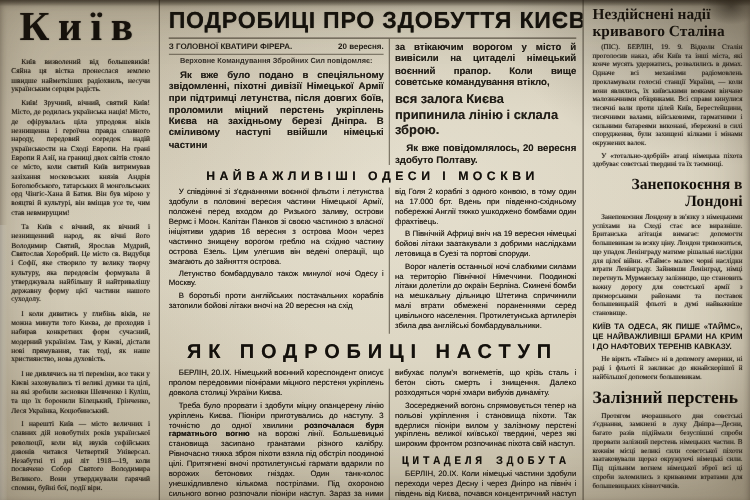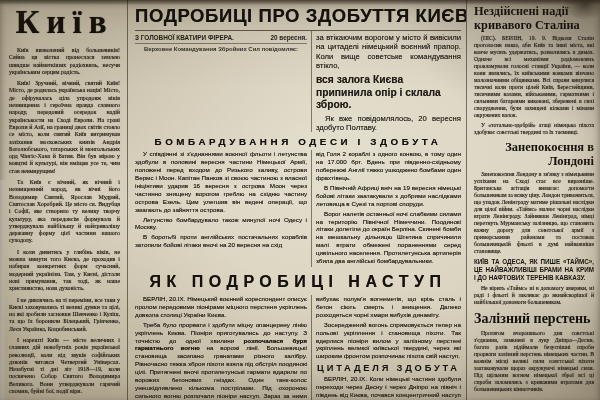--- a/index.html
+++ b/index.html
@@ -40,28 +40,28 @@
   .headline{font-size:18.5px;font-weight:bold;letter-spacing:.6px;text-align:center;
     white-space:nowrap;color:#12100b;padding:2px 0 3px 0;border-bottom:1px solid rgba(45,38,26,.7);
     text-shadow:0 0 .6px rgba(0,0,0,.6);}
   .row{display:flex;align-items:stretch;}
   .vr{flex:0 0 1px;background:rgba(45,38,26,.55);margin:0 4px;}
   .c1{flex:0 0 172px;overflow:hidden;}
   .c2{flex:1;overflow:hidden;}
   .dateline{display:flex;justify-content:space-between;font-size:6.4px;font-weight:bold;
     padding:3px 0 2px 0;border-bottom:1px solid rgba(45,38,26,.5);}
   .announce{font-size:5.9px;text-align:center;padding:2px 0 1px 0;font-weight:bold;color:#35302a;}
-  .lead{font-size:7.7px;line-height:9.3px;font-weight:normal;text-align:justify;margin:2px 0 0 0;text-indent:9px;
+  .lead{font-size:7.7px;line-height:9.3px;font-weight:bold;text-align:justify;margin:2px 0 0 0;text-indent:9px;
     text-shadow:0 0 .5px rgba(0,0,0,.45);}
   .big-emph{font-size:10.3px;line-height:12.5px;font-weight:bold;margin:4px 0 2px 0;text-align:left;
     text-shadow:0 0 .5px rgba(0,0,0,.5);}
   .sec-head{font-weight:bold;text-align:center;color:#14110c;text-shadow:0 0 .5px rgba(0,0,0,.55);}
   .sec-head.sm{font-size:9.8px;letter-spacing:3.6px;margin:4px 0 3px 0;}
   .sec-head.lg{font-size:16px;letter-spacing:5.5px;margin:6px 0 4px 0;}
-  .sub-head{font-size:9.3px;font-weight:bold;letter-spacing:2.8px;text-align:center;margin:3px 0 2px 0;color:#14110c;}
+  .sub-head{font-size:9.3px;font-weight:bold;letter-spacing:2.8px;text-align:center;margin:3px 0 2px 0;color:#14110c;font-family:Liberation Mono, monospace;}
   .body-p{font-size:6.25px;line-height:7.9px;text-align:justify;margin:0 0 2px 0;text-indent:8px;
     color:#26211a;text-shadow:0 0 .5px rgba(38,33,26,.7);}
   .body-p b{color:#17130d;}
 
   
   .sb-h1{font-size:12.3px;font-weight:bold;line-height:13.5px;margin:1px 0 3px 0;color:#15110c;}
   .sb-h2{font-size:12.5px;font-weight:bold;line-height:13.5px;margin:5px 0 3px 0;text-align:right;color:#15110c;}
   .sb-h3{font-size:14px;font-weight:bold;margin:5px 0 3px 0;color:#15110c;}
   .sb{font-size:5.7px;line-height:7.0px;text-align:justify;margin:0 0 3px 0;text-indent:7px;
     color:#2d2720;text-shadow:0 0 .7px rgba(45,39,31,.85);}
@@ -86,30 +86,31 @@
   <div class="col main">
     <div class="headline">ПОДРОБИЦІ ПРО ЗДОБУТТЯ КИЄВА</div>
 
     <div class="row">
       <div class="c1">
         <div class="dateline">
           <span>З ГОЛОВНОЇ КВАТИРИ ФІРЕРА.</span>
           <span>20 вересня.</span>
         </div>
         <div class="announce">Верховне Командування Збройних Сил повідомляє:</div>
+        <p class="lead">Як вже було подано в спеціяльному звідомленні, піхотні дивізії Німецької Армії при підтримці летунства, після довгих боїв, проломили міцний перстень укріплень Києва на західньому березі Дніпра. В сміливому наступі ввійшли німецькі частини</p>
       </div>
       <div class="vr"></div>
       <div class="c2">
         <p class="lead" style="text-indent:0;">за втікаючим ворогом у місто й вивісили на цитаделі німецький воєнний прапор. Коли вище советське командування втікло,</p>
-        <p class="big-emph">вся залога Києва припинила опір і склала зброю.</p>
+        <p class="big-emph">вся залога Києва припинила лінію і склала зброю.</p>
         <p class="lead">Як вже повідомлялось, 20 вересня здобуто Полтаву.</p>
       </div>
     </div>
 
-    <div class="sec-head sm">БОМБАРДУВАННЯ ОДЕСИ І ЗДОБУТА</div>
+    <div class="sec-head sm">НАЙВАЖЛИВІШІ ОДЕСИ І МОСКВИ</div>
 
     <div class="row">
       <div class="c1">
         <p class="body-p">У співдіянні зі з'єднаннями воєнної фльоти і летунства здобули в половині вересня частини Німецької Армії, положені перед входом до Ризького заливу, острови Вермс і Моон. Капітан Панков зі своєю частиною з власної ініціятиви ударив 16 вересня з острова Моон через частинно знищену ворогом греблю на східню частину острова Езель. Цим улегшив він ведені операції, що змагають до зайняття острова.</p>
         <p class="body-p">Летунство бомбардувало також минулої ночі Одесу і Москву.</p>
         <p class="body-p">В боротьбі проти англійських постачальних кораблів затопили бойові літаки вночі на 20 вересня на схід</p>
       </div>
       <div class="vr"></div>
       <div class="c2">
         <p class="body-p" style="text-indent:0;">від Голя 2 кораблі з одного конвою, в тому один на 17.000 брт. Вдень при південно-східньому побережжі Англії тяжко ушкоджено бомбами один фрахтівець.</p>

